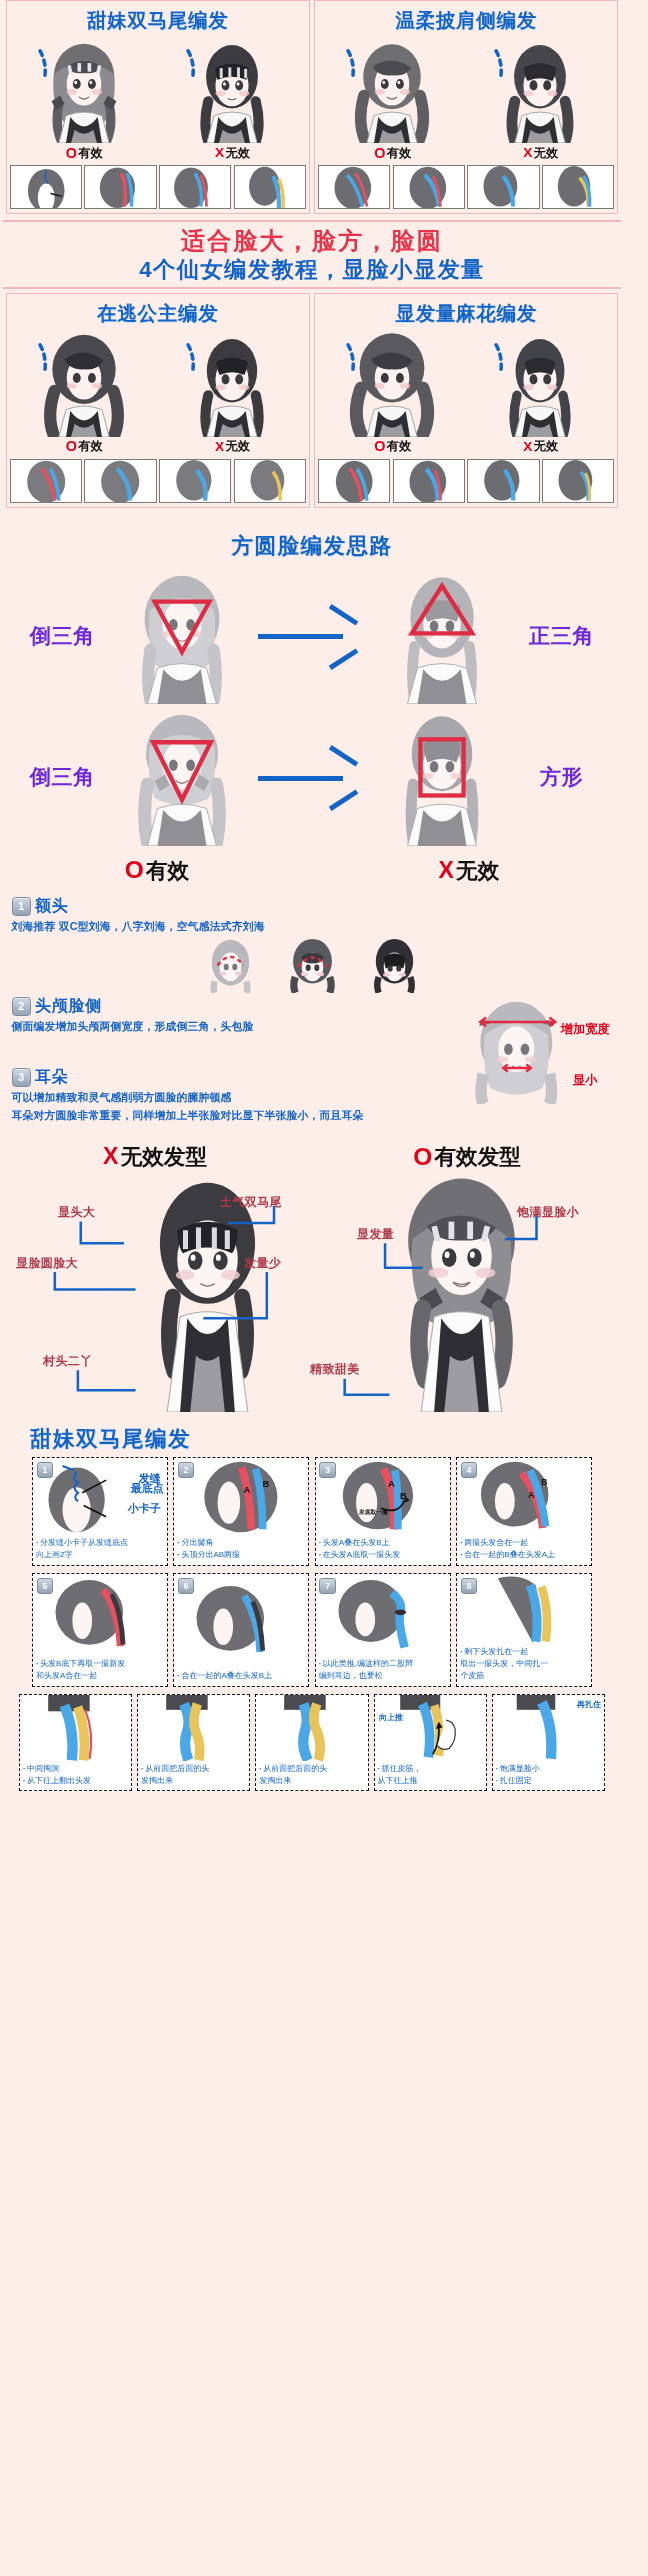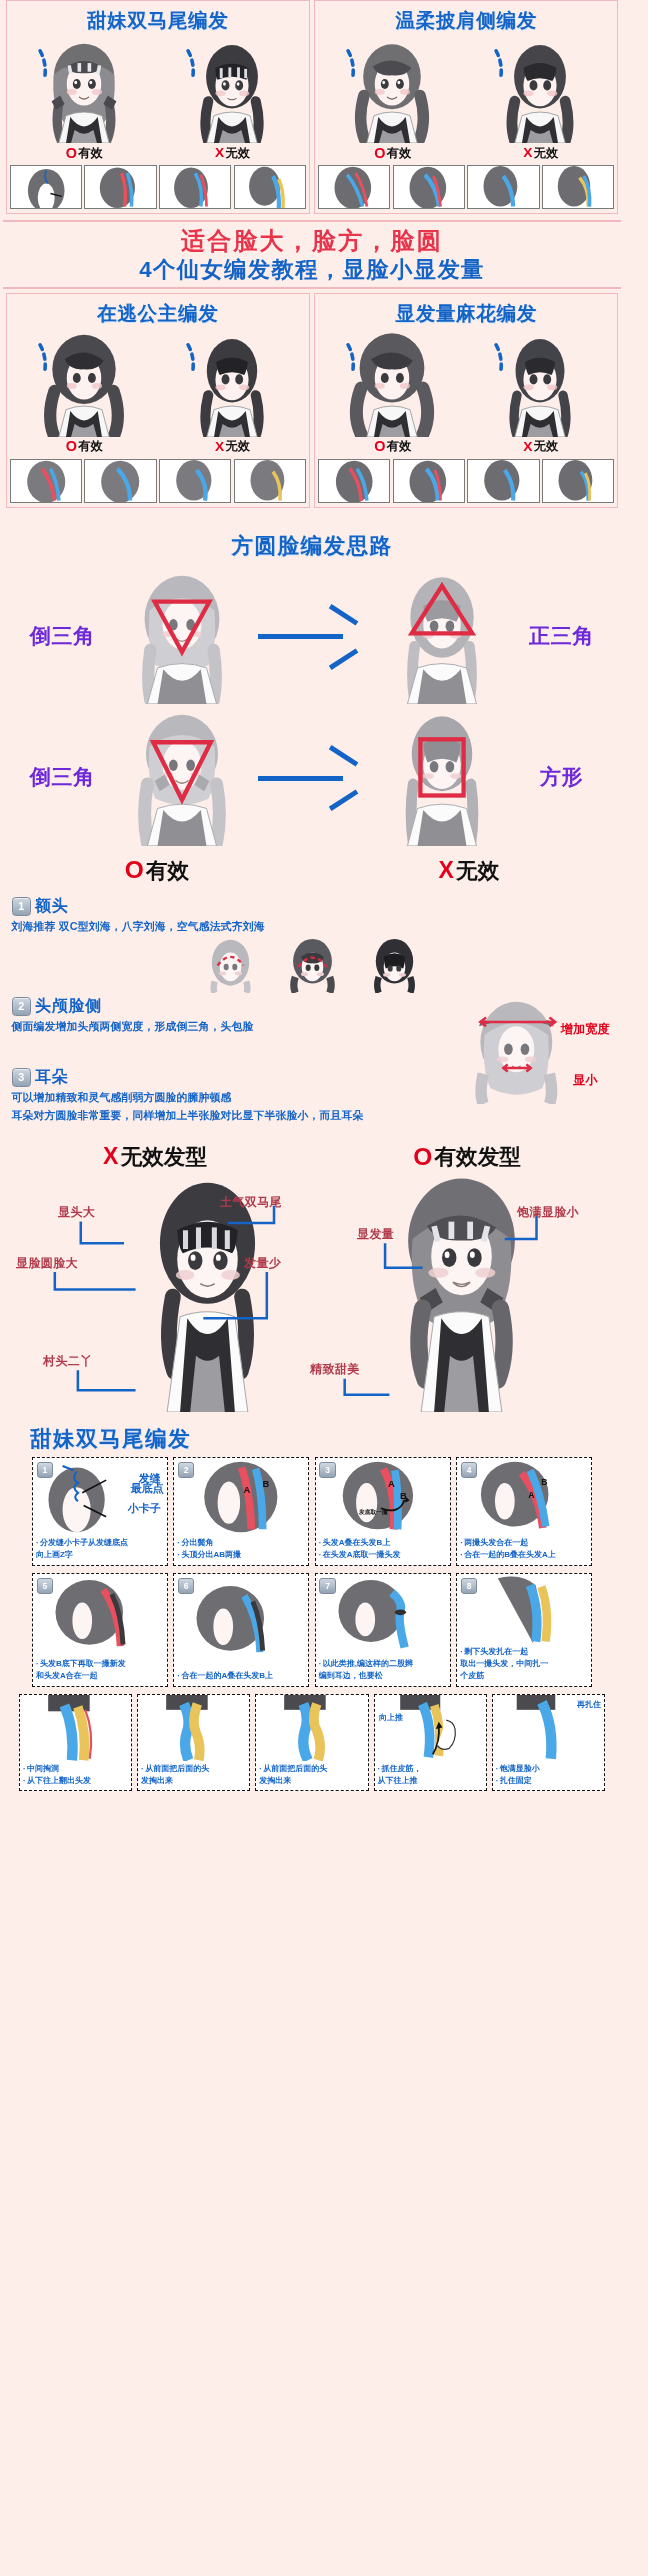--- a/index.html
+++ b/index.html
@@ -253,21 +253,21 @@
   }
   .cell-num{
     position:absolute;left:3.6px;top:3.6px;
     width:14.4px;height:14.4px;line-height:14.4px;text-align:center;
     background:linear-gradient(#cfd8e2,#93a3b4);
     border:0.7px solid #7d8b9c;border-radius:2.9px;
     color:#fff;font-size:8.6px;font-weight:bold;z-index:4;
   }
   .cell-caption{
     padding:1.4px 2.9px 3.6px 2.9px;
-    color:#1464c8;font-size:8px;font-weight:bold;line-height:1.5;
+    color:#1464c8;font-size:8px;font-weight:normal;line-height:1.5;
   }
   .cell-caption div{white-space:normal;}
   .cell-caption .bullet:before{content:"·";margin-right:1.4px;font-weight:bold;}
   .inner-note{
     position:absolute;color:#1464c8;font-size:11px;font-weight:bold;z-index:3;
   }
   .inner-note.dark{color:#111;}
 
   
   .fig{position:relative;width:100%;height:100%;}

